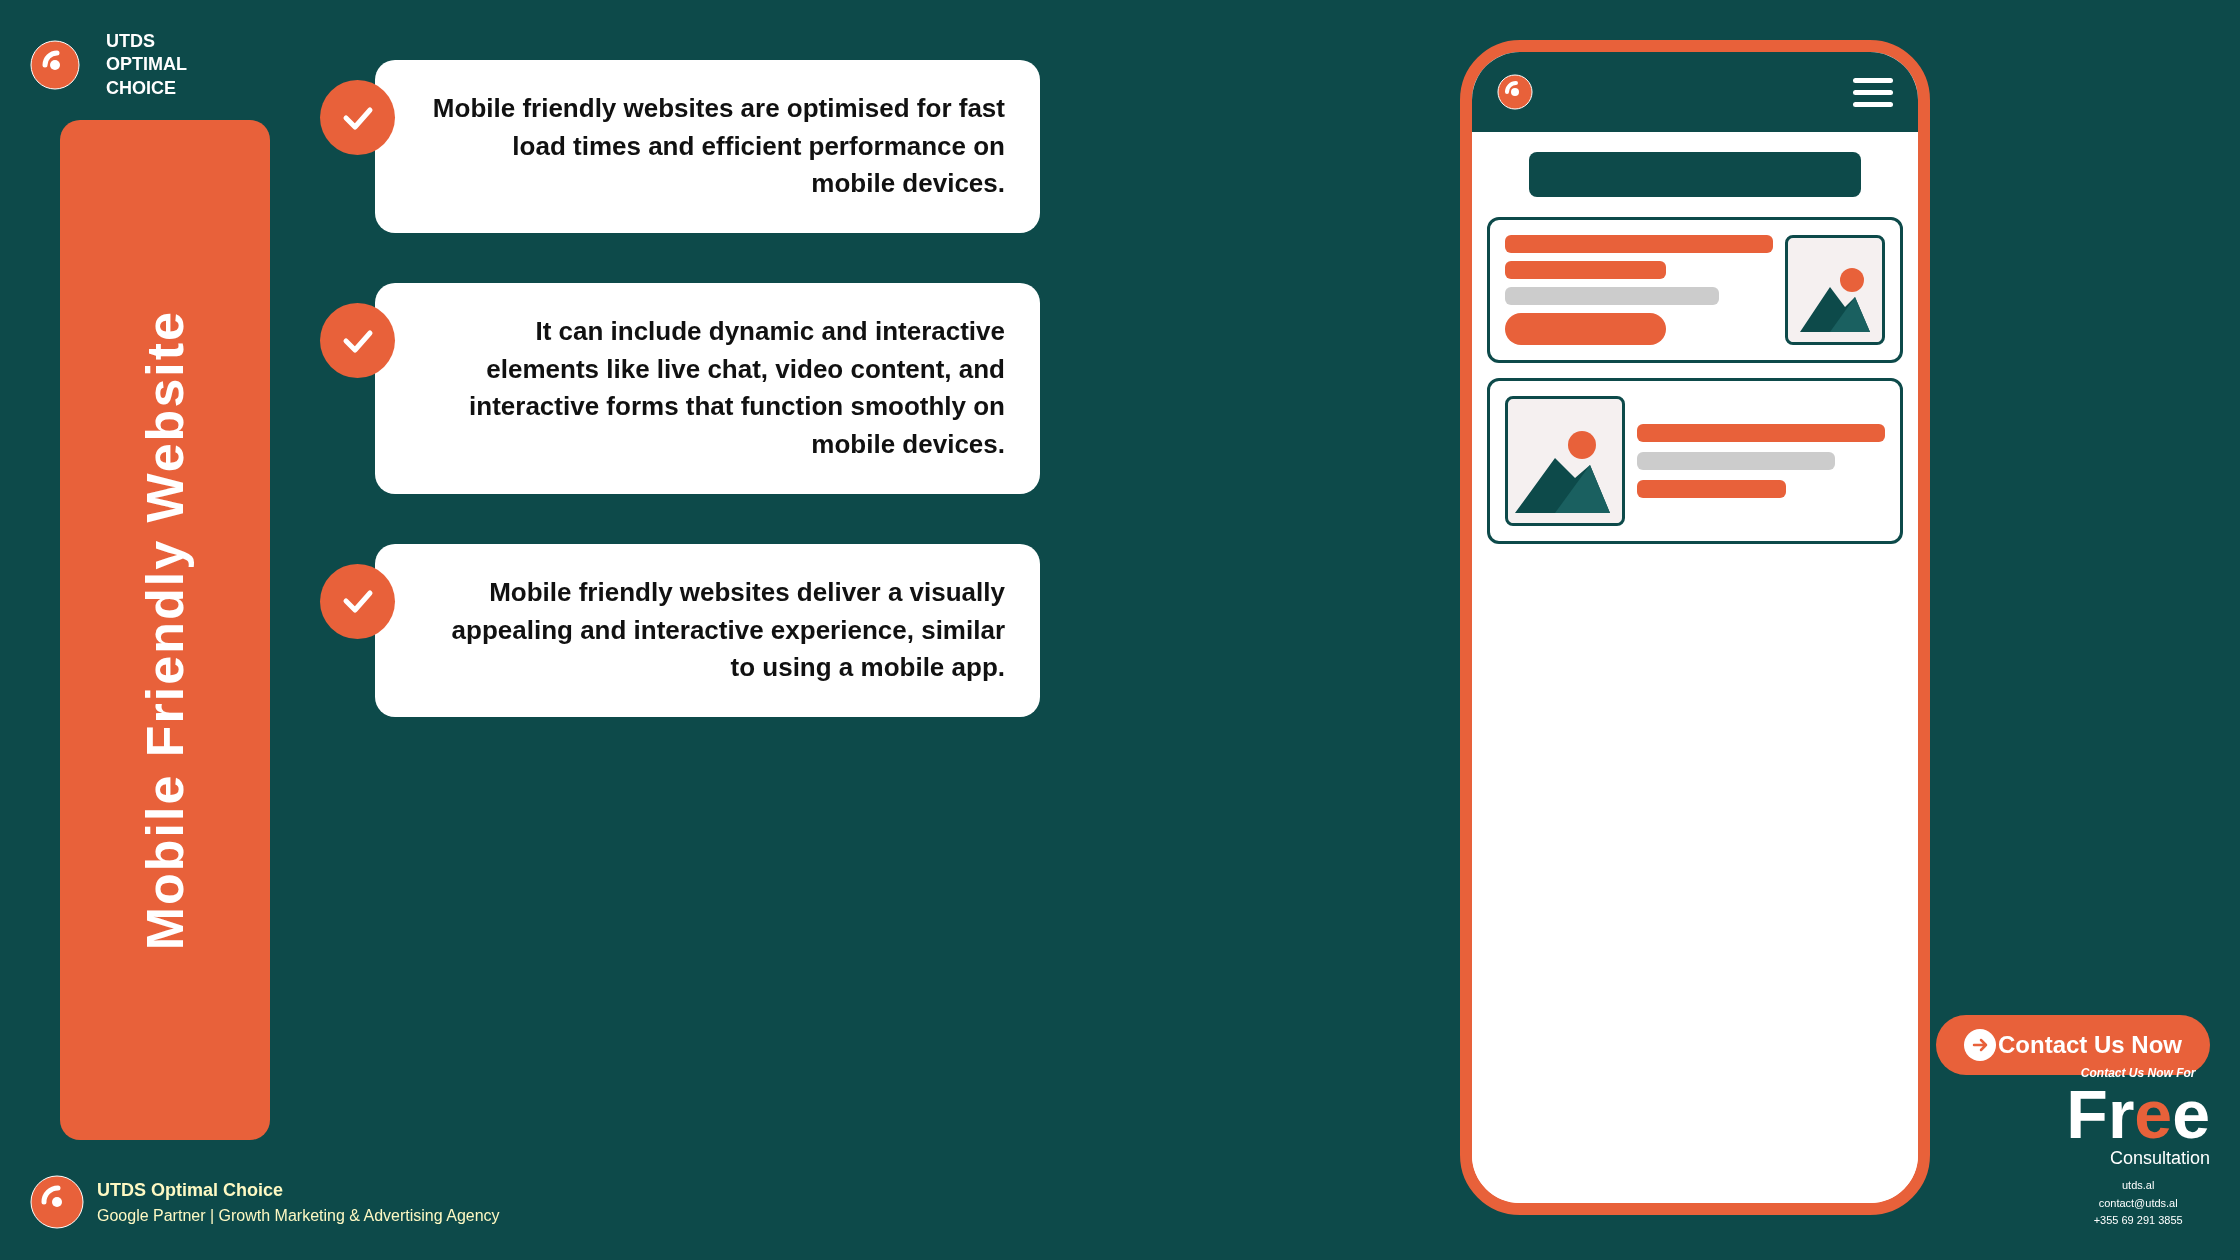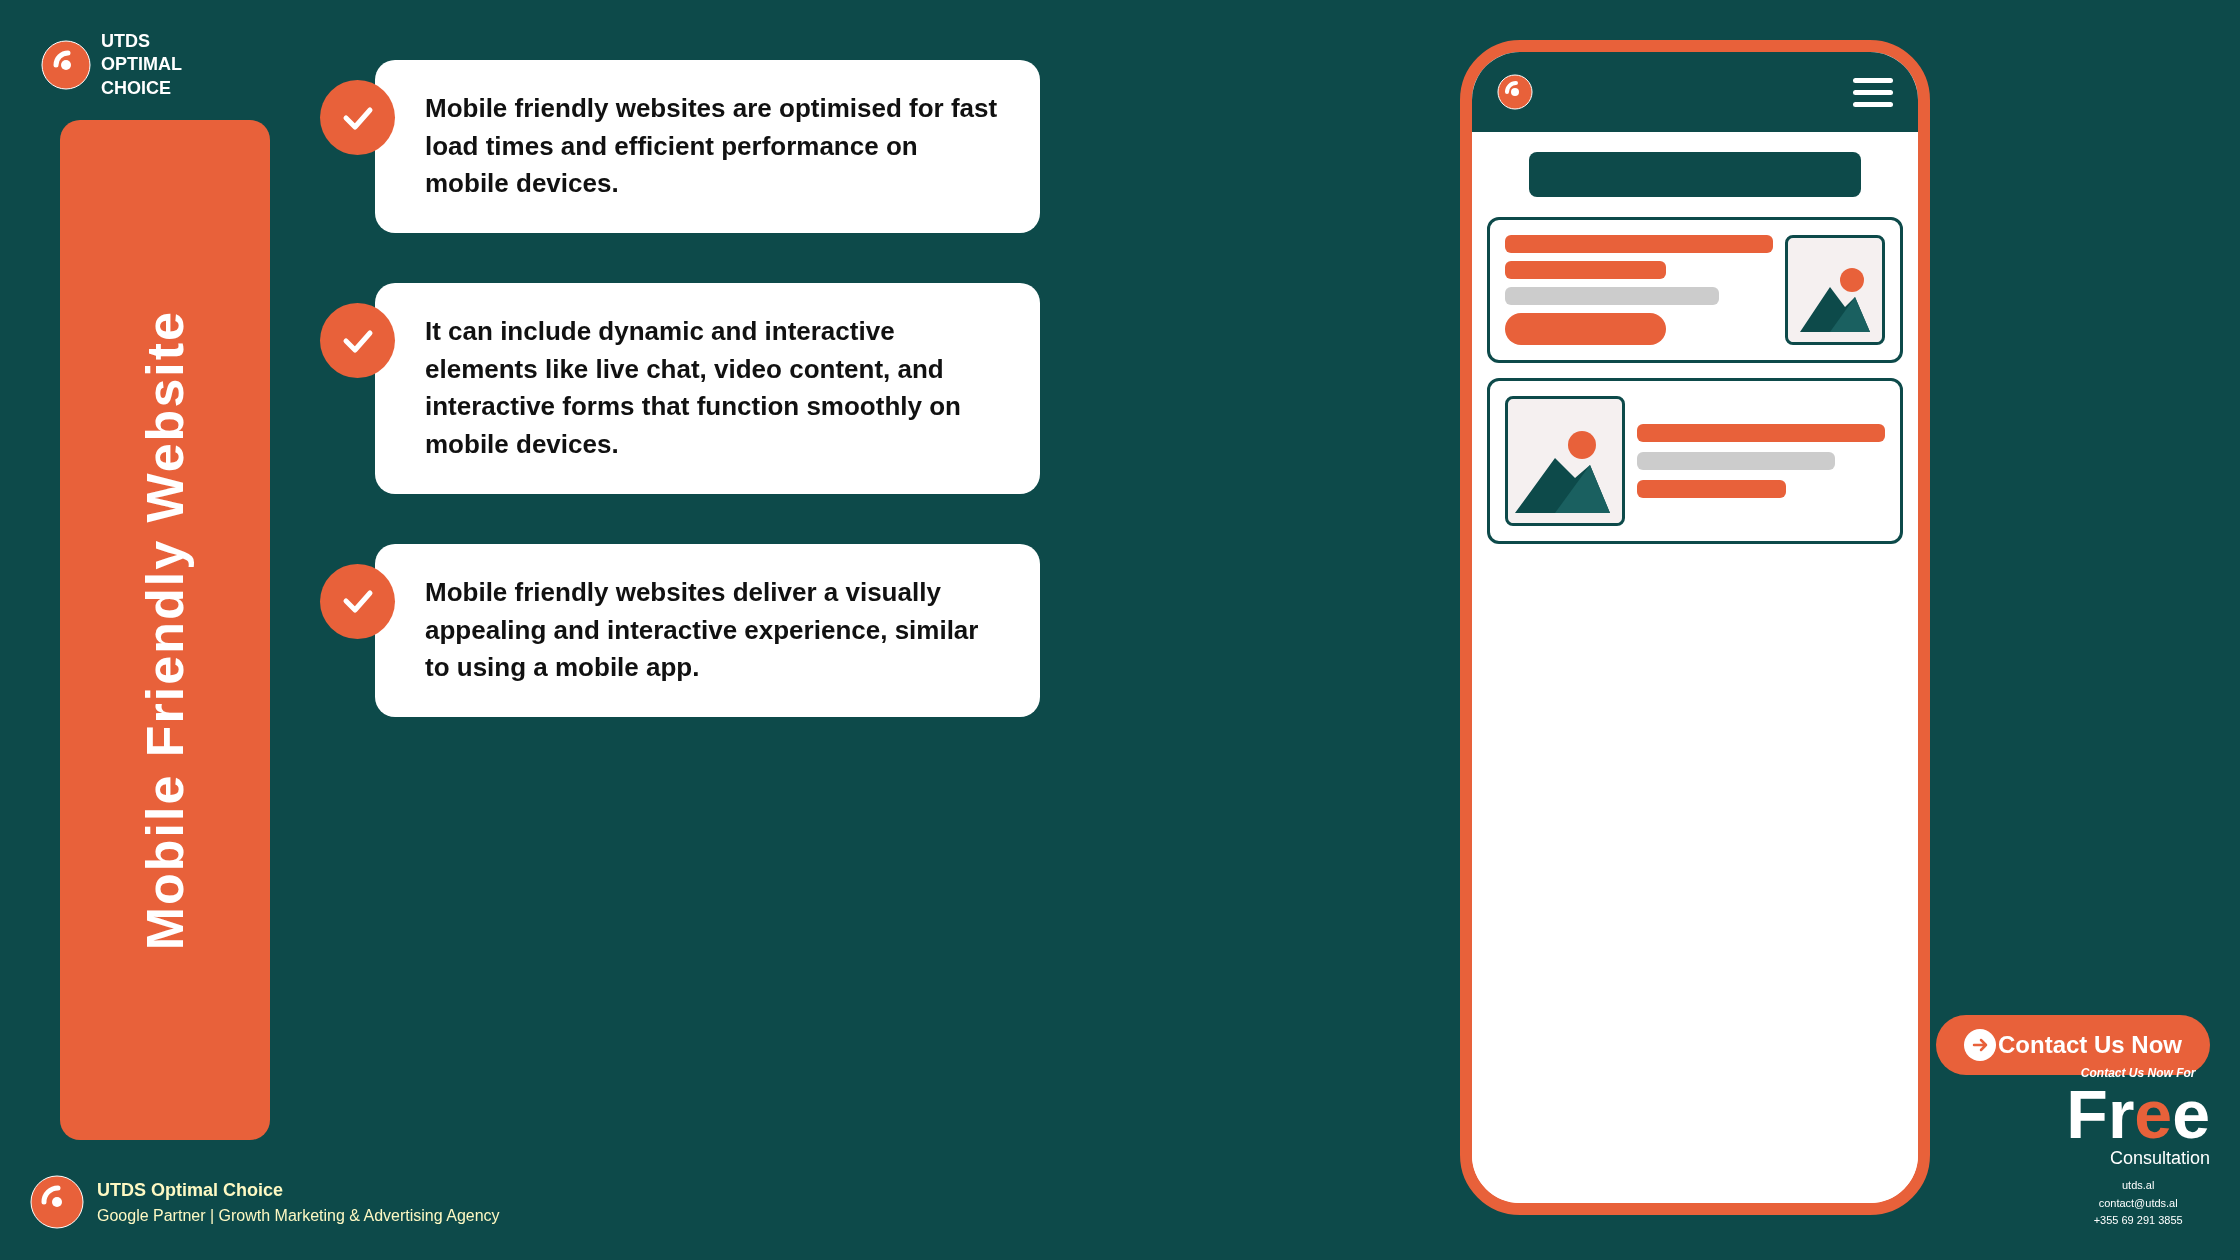--- a/index.html
+++ b/index.html
@@ -9,24 +9,24 @@
       background-color: #0d4a4a;
       font-family: 'Arial', sans-serif;
       overflow: hidden;
       position: relative;
     }
 
     
     .logo-area {
       position: absolute;
       top: 30px;
-      left: 41px;
-      display: flex;
-      align-items: center;
-      gap: 10px;
+      left: 30px;
+      display: flex;
+      align-items: center;
+      gap: 26px;
     }
     .logo-icon {
       width: 50px;
       height: 50px;
     }
     .logo-text {
       color: white;
       font-size: 18px;
       font-weight: bold;
       line-height: 1.3;
@@ -91,21 +91,21 @@
 
     .feature-card {
       background: white;
       border-radius: 20px;
       padding: 30px 35px 30px 50px;
       flex: 1;
     }
     .feature-card-text {
       font-size: 26px;
       font-weight: 800;
-      text-align: left;
+      text-align: right;
       color: #111;
       line-height: 1.45;
     }
 
     
     .phone-mockup {
       position: absolute;
       right: 310px;
       top: 40px;
       width: 470px;

